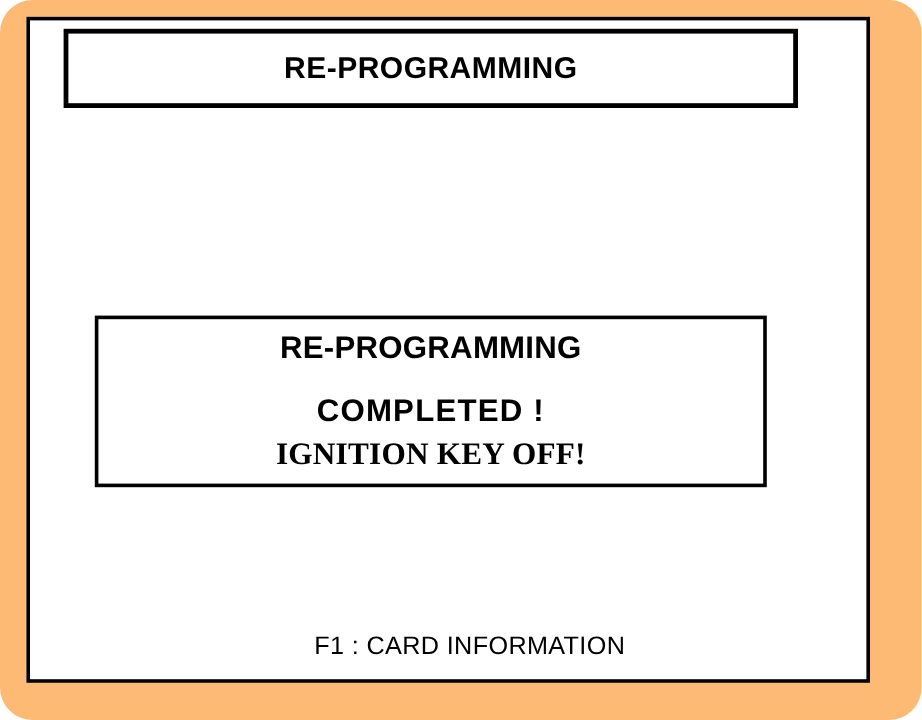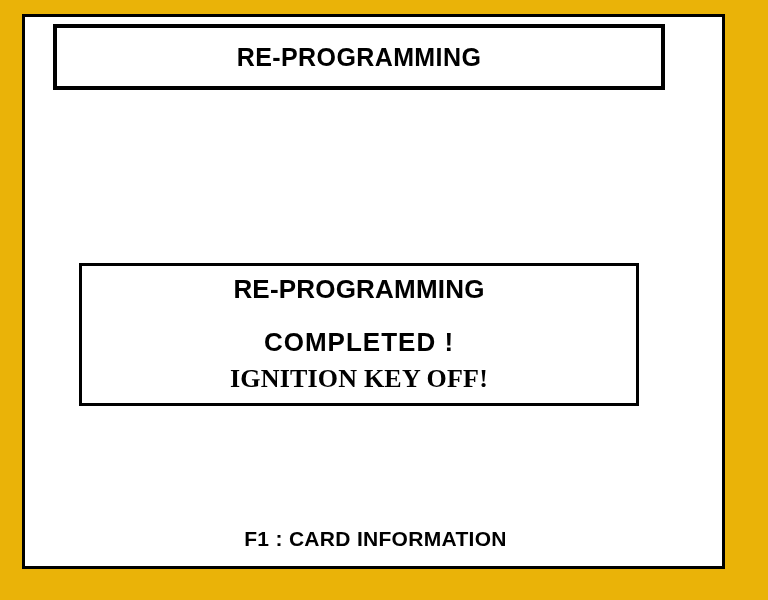--- a/index.html
+++ b/index.html
@@ -13,21 +13,22 @@
     height: 600px;
     overflow: hidden;
     font-family: "Liberation Sans", sans-serif;
     color: #000000;
   }
 
   #screen {
     position: relative;
     width: 768px;
     height: 600px;
-    background: #eab308;
+    background: #fdba74;
+    border-radius: 27px;
   }
 
   
   .outer-frame {
     position: absolute;
     left: 22px;
     top: 14px;
     width: 703px;
     height: 555px;
     box-sizing: border-box;
@@ -81,26 +82,26 @@
     text-align: center;
     color: #000000;
   }
   .message-line.line-1 { letter-spacing: 0.2px; }
   .message-line.line-2 { letter-spacing: 1.0px; margin-top: 16px; }
   .message-line.line-3 { letter-spacing: 0.2px; font-family: Liberation Serif, serif; }
 
   
   .footer-hint {
     position: absolute;
-    left: 24px;
+    left: 40px;
     top: 528px;
     width: 703px;
     text-align: center;
     font-size: 21px;
-    font-weight: bold;
+    font-weight: normal;
     letter-spacing: 0.3px;
     line-height: 1;
     white-space: nowrap;
     color: #000000;
   }
 </style>
 </head>
 <body>
 
 <div id="screen">

